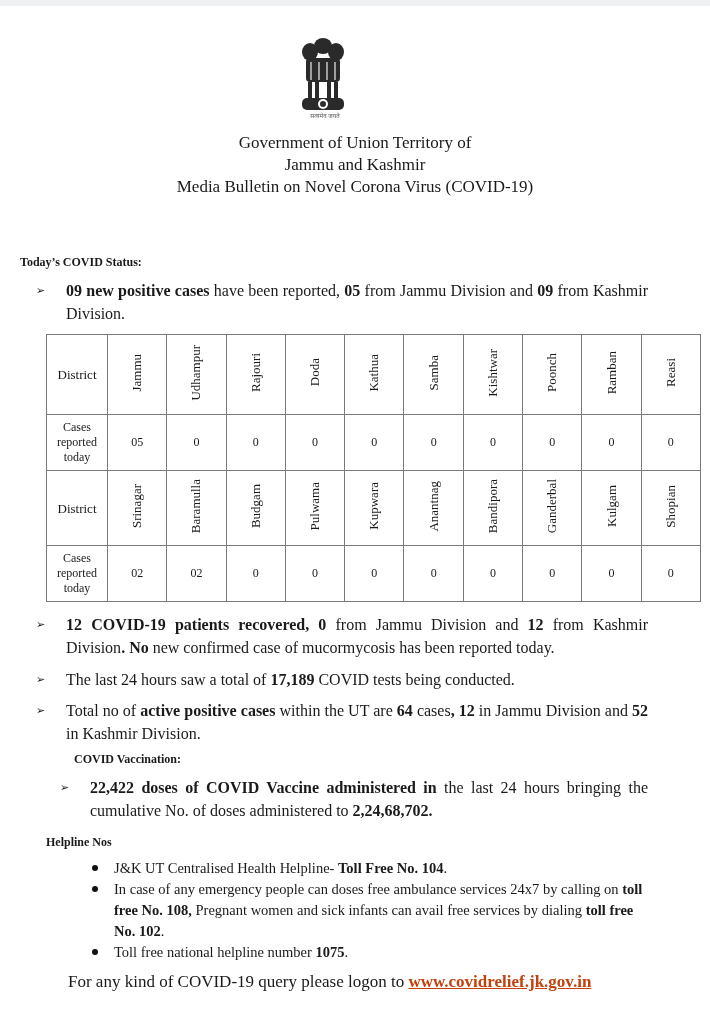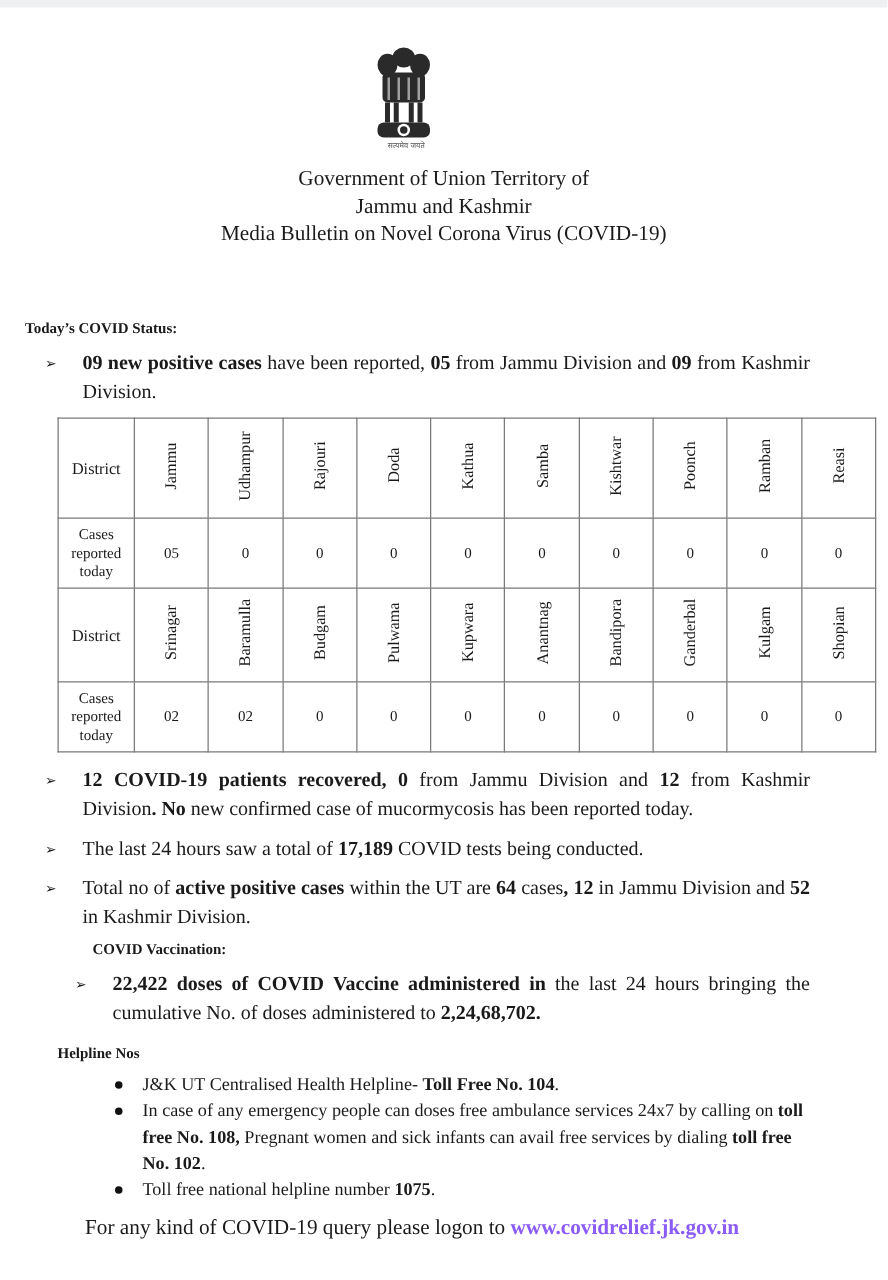--- a/index.html
+++ b/index.html
@@ -25,21 +25,21 @@
   td.label { width: 60px; font-size: 13px; line-height: 15px; }
   td.vert { height: 79px; }
   td.vert span { display: inline-block; writing-mode: vertical-rl; transform: rotate(180deg); font-size: 13px; }
   tr.cases td { height: 55px; font-size: 12px; }
   tr.vrow2 td.vert { height: 74px; }
   tr.cases2 td { height: 55px; }
   .bullets { position: absolute; left: 92px; top: 858px; width: 560px; font-size: 14.5px; line-height: 21px; }
   .bullets .item { position: relative; padding-left: 22px; margin-bottom: 0; }
   .bullets .dot { position: absolute; left: 0; top: 7px; width: 6px; height: 6px; border-radius: 50%; background: #111; }
   .footer { position: absolute; left: 68px; top: 972px; font-size: 17px; }
-  .footer a { font-weight: bold; color: #8b5cf6; }
+  .footer a { font-weight: bold; color: #c2410c; text-decoration: underline; }
 </style>
 </head>
 <body>
 
 <div class="topbar"></div>
 
 <svg class="emblem" viewBox="0 0 54 90">
   <g fill="#2a2a2a">
     <ellipse cx="27" cy="16" rx="9" ry="8"></ellipse>
     <ellipse cx="14" cy="22" rx="8" ry="9"></ellipse>

